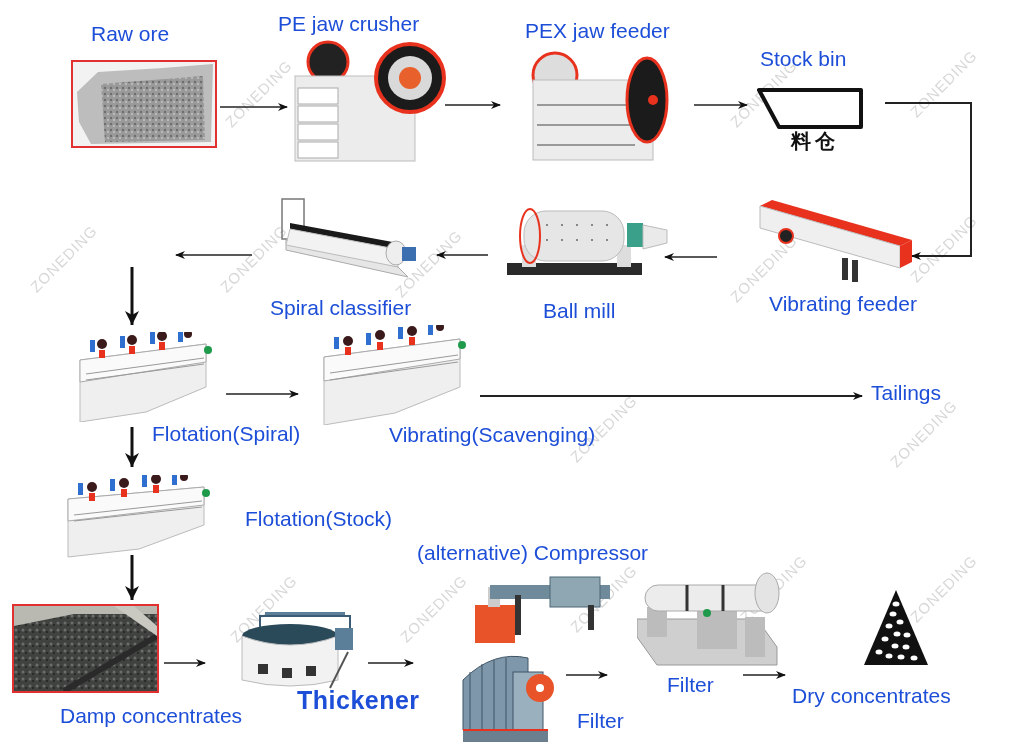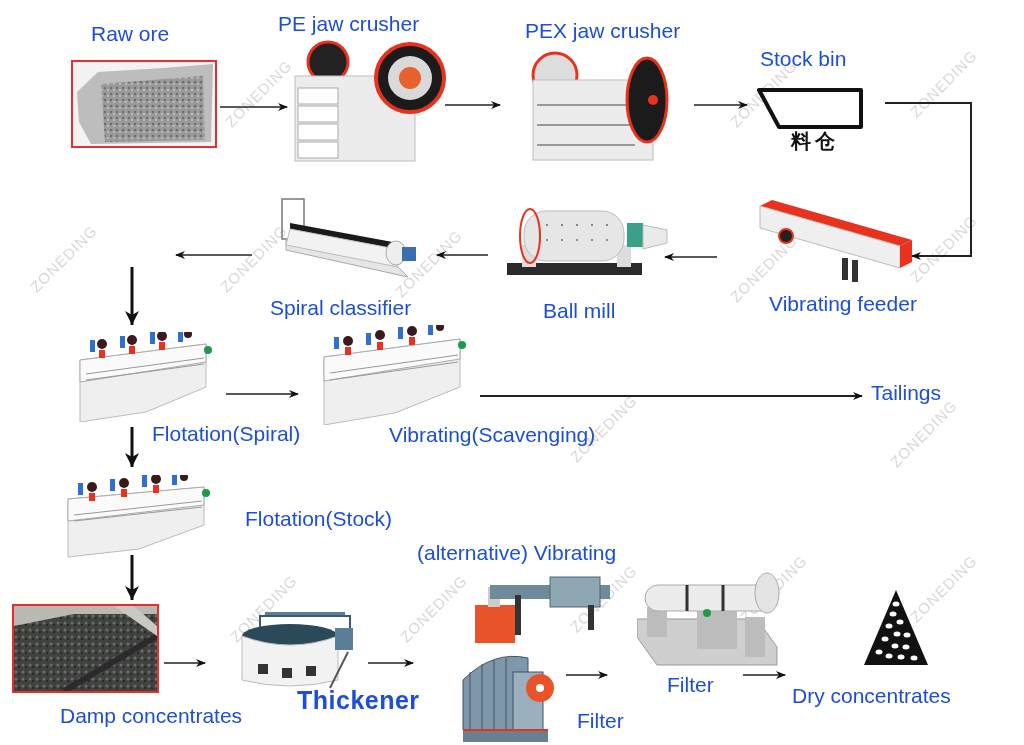--- a/index.html
+++ b/index.html
@@ -86,21 +86,21 @@
     <rect x="8" y="50" width="40" height="16"></rect>
       <rect x="8" y="68" width="40" height="16"></rect>
       <rect x="8" y="86" width="40" height="16"></rect>
       <rect x="8" y="104" width="40" height="16"></rect>
   </g>
   <circle cx="120" cy="40" r="34" fill="#1b1b1b" stroke="#e8321e" stroke-width="4"></circle>
   <circle cx="120" cy="40" r="22" fill="#d9d9d9"></circle>
   <circle cx="120" cy="40" r="11" fill="#e8602c"></circle>
 </svg>
 
-<div class="label" style="left:525px;top:19px">PEX jaw crusher</div>
+<div class="label" style="left:525px;top:19px">PEX jaw feeder</div>
 <svg class="machine" style="left:525px;top:45px" width="150" height="120" viewBox="0 0 150 120">
   <circle cx="30" cy="30" r="22" fill="#ddd" stroke="#e8321e" stroke-width="3"></circle>
   <rect x="8" y="35" width="120" height="80" fill="#ececec" stroke="#bbb"></rect>
   <g stroke="#999" stroke-width="2">
       <line x1="12" y1="60" x2="110" y2="60"></line>
       <line x1="12" y1="80" x2="110" y2="80"></line>
       <line x1="12" y1="100" x2="110" y2="100"></line>
     </g>
   <ellipse cx="122" cy="55" rx="20" ry="42" fill="#1b1b1b" stroke="#e8321e" stroke-width="3"></ellipse>
   <circle cx="128" cy="55" r="5" fill="#e8321e"></circle>
@@ -252,21 +252,21 @@
   <ellipse cx="50" cy="26" rx="48" ry="12" fill="#2a4a5a"></ellipse>
   <path d="M2,26 Q50,44 98,26 L98,70 Q50,82 2,70 Z" fill="#f2f2f2" stroke="#bbb"></path>
   <rect x="18" y="54" width="10" height="10" fill="#333"></rect>
     <rect x="42" y="58" width="10" height="10" fill="#333"></rect>
     <rect x="66" y="56" width="10" height="10" fill="#333"></rect>
   <rect x="95" y="18" width="18" height="22" fill="#5b7f99"></rect>
   <line x1="90" y1="78" x2="108" y2="42" stroke="#555" stroke-width="2"></line>
 </svg>
 <div class="label big" style="left:297px;top:686px">Thickener</div>
 
-<div class="label" style="left:417px;top:541px">(alternative) Vibrating</div>
+<div class="label" style="left:417px;top:541px">(alternative) Compressor</div>
 <svg class="machine" style="left:470px;top:575px" width="150" height="70" viewBox="0 0 150 70">
   <rect x="5" y="30" width="40" height="38" fill="#e8532a"></rect>
   <rect x="18" y="12" width="12" height="20" fill="#ccc"></rect>
   <rect x="20" y="10" width="120" height="14" fill="#6f8a9a"></rect>
   <rect x="80" y="2" width="50" height="30" fill="#8fa6b3" stroke="#4d6675"></rect>
   <rect x="45" y="20" width="6" height="40" fill="#333"></rect>
   <rect x="118" y="30" width="6" height="25" fill="#333"></rect>
 </svg>
 
 <svg class="machine" style="left:458px;top:650px" width="100" height="95" viewBox="0 0 100 95">

